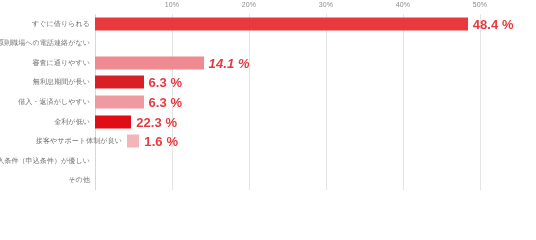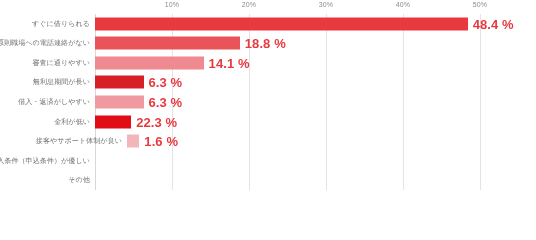--- a/index.html
+++ b/index.html
@@ -120,30 +120,26 @@
   <div id="rows-layer">
       <div class="row" style="top: 14px; height: 19.5556px;">
         <div class="cat-label" style="color: rgb(110, 110, 110);">すぐに借りられる</div>
         <div class="bar-wrap">
           <div class="bar" style="width: 372.68px; background: rgb(232, 57, 63);"></div>
           <span class="bar-value" style="color: rgb(232, 57, 63);">48.4 %</span>
         </div>
       </div>
       <div class="row" style="top: 33.5556px; height: 19.5556px;">
         <div class="cat-label" style="color: rgb(110, 110, 110);">原則職場への電話連絡がない</div>
-        <div class="bar-wrap">
-          <div class="bar" style="width: 144.76px; background: rgb(232, 84, 90);"></div>
-          <span class="bar-value" style="color: rgb(232, 57, 63);">18.8 %</span>
-        </div>
       </div>
       <div class="row" style="top: 53.1111px; height: 19.5556px;">
         <div class="cat-label" style="color: rgb(110, 110, 110);">審査に通りやすい</div>
         <div class="bar-wrap">
           <div class="bar" style="width: 108.57px; background: rgb(238, 138, 144);"></div>
-          <span class="bar-value" style="color: rgb(232, 57, 63);">14.1 %</span>
+          <span class="bar-value" style="color: rgb(232, 57, 63); font-style: italic;">14.1 %</span>
         </div>
       </div>
       <div class="row" style="top: 72.6667px; height: 19.5556px;">
         <div class="cat-label" style="color: rgb(110, 110, 110);">無利息期間が長い</div>
         <div class="bar-wrap">
           <div class="bar" style="width: 48.51px; background: rgb(217, 31, 38);"></div>
           <span class="bar-value" style="color: rgb(232, 57, 63);">6.3 %</span>
         </div>
       </div>
       <div class="row" style="top: 92.2222px; height: 19.5556px;">

